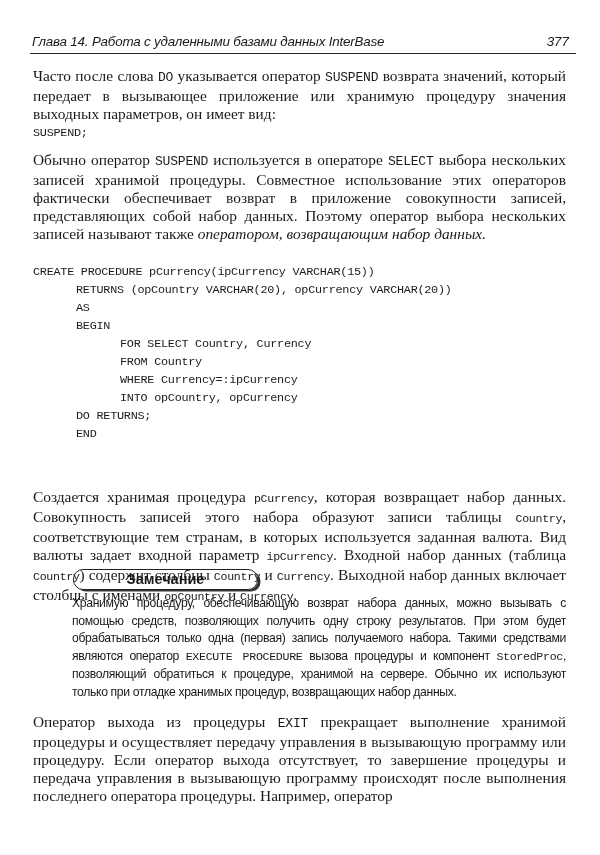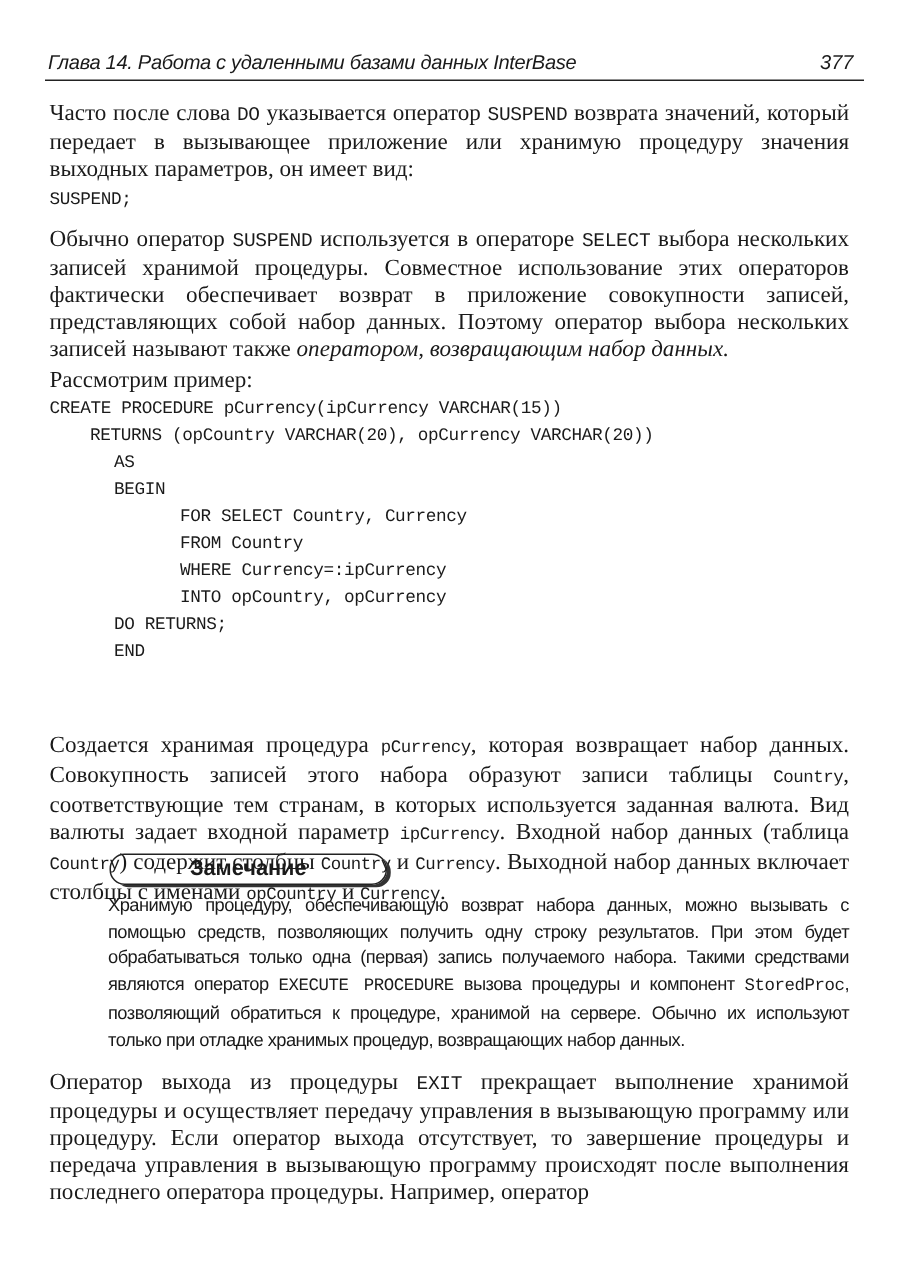--- a/index.html
+++ b/index.html
@@ -37,25 +37,24 @@
   <div class="para" style="top:67px;">
     <span>Часто после слова </span><span class="kw">DO</span><span> указывается оператор </span><span class="kw">SUSPEND</span><span> возврата значений, который передает в вызывающее приложение или хранимую процедуру значения выходных параметров, он имеет вид:</span>
   </div>
 
   <div class="codeline" style="left:33px; top:126px;">SUSPEND;</div>
 
   <div class="para" style="top:151px;">
     <span>Обычно оператор </span><span class="kw">SUSPEND</span><span> используется в операторе </span><span class="kw">SELECT</span><span> выбора нескольких записей хранимой процедуры. Совместное использование этих операторов фактически обеспечивает возврат в приложение совокупности записей, представляющих собой набор данных. Поэтому оператор выбора нескольких записей называют также </span><span class="em">оператором, возвращающим набор данных.</span>
   </div>
 
-  <div class="para" style="top:245px;">Рассмотрим пример:</div>
 
   <div>
     <div class="codeline" style="left:33px; top:265px;">CREATE PROCEDURE pCurrency(ipCurrency VARCHAR(15))</div>
-    <div class="codeline" style="left:60px; top:283px;text-align:center;">RETURNS (opCountry VARCHAR(20), opCurrency VARCHAR(20))</div>
+    <div class="codeline" style="left:76px; top:283px;text-align:center;">RETURNS (opCountry VARCHAR(20), opCurrency VARCHAR(20))</div>
     <div class="codeline" style="left:76px; top:301px;">AS</div>
     <div class="codeline" style="left:76px; top:319px;">BEGIN</div>
     <div class="codeline" style="left:120px; top:337px;">FOR SELECT Country, Currency</div>
     <div class="codeline" style="left:120px; top:355px;">FROM Country</div>
     <div class="codeline" style="left:120px; top:373px;">WHERE Currency=:ipCurrency</div>
     <div class="codeline" style="left:120px; top:391px;">INTO opCountry, opCurrency</div>
     <div class="codeline" style="left:76px; top:409px;">DO RETURNS;</div>
     <div class="codeline" style="left:76px; top:427px;">END</div>
   </div>
 

